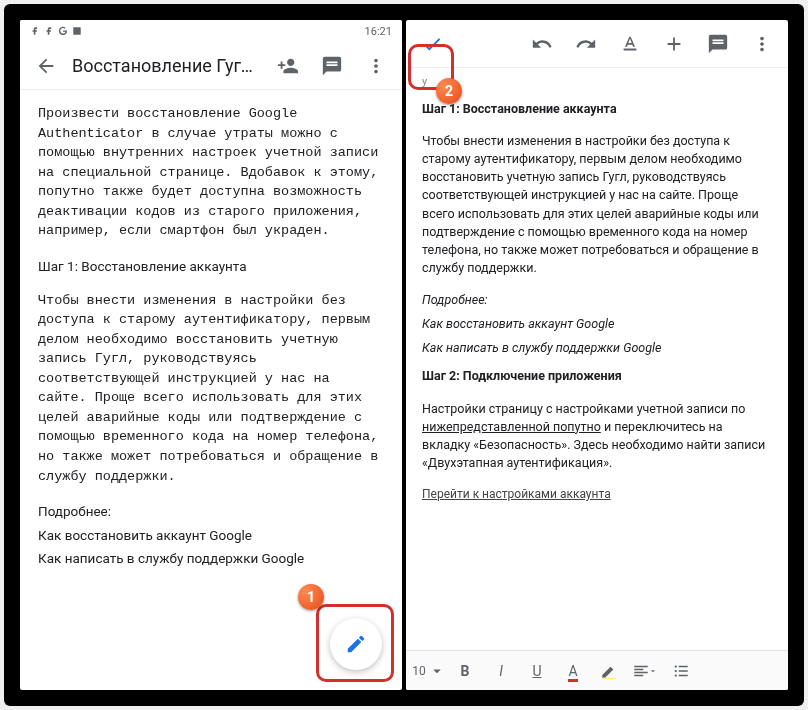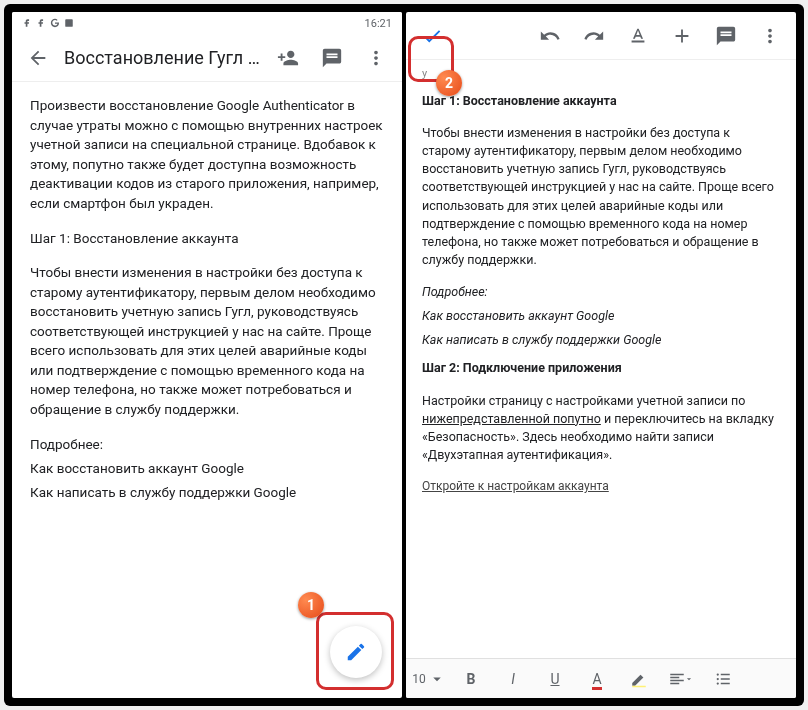--- a/index.html
+++ b/index.html
@@ -8,21 +8,21 @@
     background: #f0f0f0;
     display: flex;
     justify-content: center;
     padding: 4px;
   }
   .wrapper {
     width: 800px;
     height: 702px;
     background: #000;
     border-radius: 6px;
-    padding: 8px;
+    padding: 16px;
     display: flex;
     gap: 4px;
   }
   .phone {
     flex: 1;
     background: #fff;
     border-radius: 2px;
     display: flex;
     flex-direction: column;
     overflow: hidden;
@@ -70,21 +70,21 @@
   .icon-btn svg { width: 22px; height: 22px; }
   .content {
     flex: 1;
     overflow: hidden;
     padding: 14px 18px;
     font-size: 13.5px;
     line-height: 1.45;
     color: #202124;
   }
   .content .heading { margin: 8px 0 14px; }
-  .content .para { margin-bottom: 16px; }
+  .content .para { margin-bottom: 16px; font-family: Liberation Mono, monospace; }
   .content .subhead { margin: 12px 0 14px; }
   .content .more { margin: 14px 0 4px; }
   .content .link { margin: 4px 0; }
   .fab {
     position: absolute;
     right: 20px;
     bottom: 20px;
     width: 52px;
     height: 52px;
     border-radius: 50%;
@@ -131,21 +131,21 @@
   .content2 .h-bold { font-weight: bold; margin: 8px 0 14px; }
   .content2 .para2 { margin-bottom: 14px; }
   .content2 .italic { font-style: italic; margin: 6px 0; }
   .content2 .underline { text-decoration: underline; }
   .toolbar {
     height: 40px;
     border-top: 1px solid #e0e0e0;
     display: flex;
     align-items: center;
     padding: 0 6px;
-    gap: 8px;
+    gap: 2px;
     background: #fafafa;
   }
   .toolbar .tb {
     min-width: 34px;
     height: 32px;
     display: flex;
     align-items: center;
     justify-content: center;
     color: #5f6368;
     font-size: 14px;
@@ -281,21 +281,21 @@
       <div class="cut">у</div>
       <div class="h-bold">Шаг 1: Восстановление аккаунта</div>
       <div class="para2">Чтобы внести изменения в настройки без доступа к старому аутентификатору, первым делом необходимо восстановить учетную запись Гугл, руководствуясь соответствующей инструкцией у нас на сайте. Проще всего использовать для этих целей аварийные коды или подтверждение с помощью временного кода на номер телефона, но также может потребоваться и обращение в службу поддержки.</div>
       <div class="italic">Подробнее:</div>
       <div class="italic">Как восстановить аккаунт Google</div>
       <div class="italic">Как написать в службу поддержки Google</div>
       <div class="h-bold" style="margin-top:10px;">Шаг 2: Подключение приложения</div>
       <div class="para2">
         <span>Настройки страницу с настройками учетной записи по </span><span class="underline">нижепредставленной попутно</span><span> и переключитесь на вкладку «Безопасность». Здесь необходимо найти записи «Двухэтапная аутентификация».</span>
       </div>
-      <div class="underline" style="color:#444;margin-top:6px;font-size:12px;">Откройте к настройкам аккаунта</div>
+      <div class="underline" style="color:#444;margin-top:6px;font-size:12px;">Перейти к настройками аккаунта</div>
     </div>
 
     <div class="toolbar">
       <div class="tb font-size">
         <span>10</span>
         <svg viewBox="0 0 24 24" fill="currentColor">
             <path d="M7 10l5 5 5-5z"></path>
           </svg>
       </div>
       <div class="tb">

